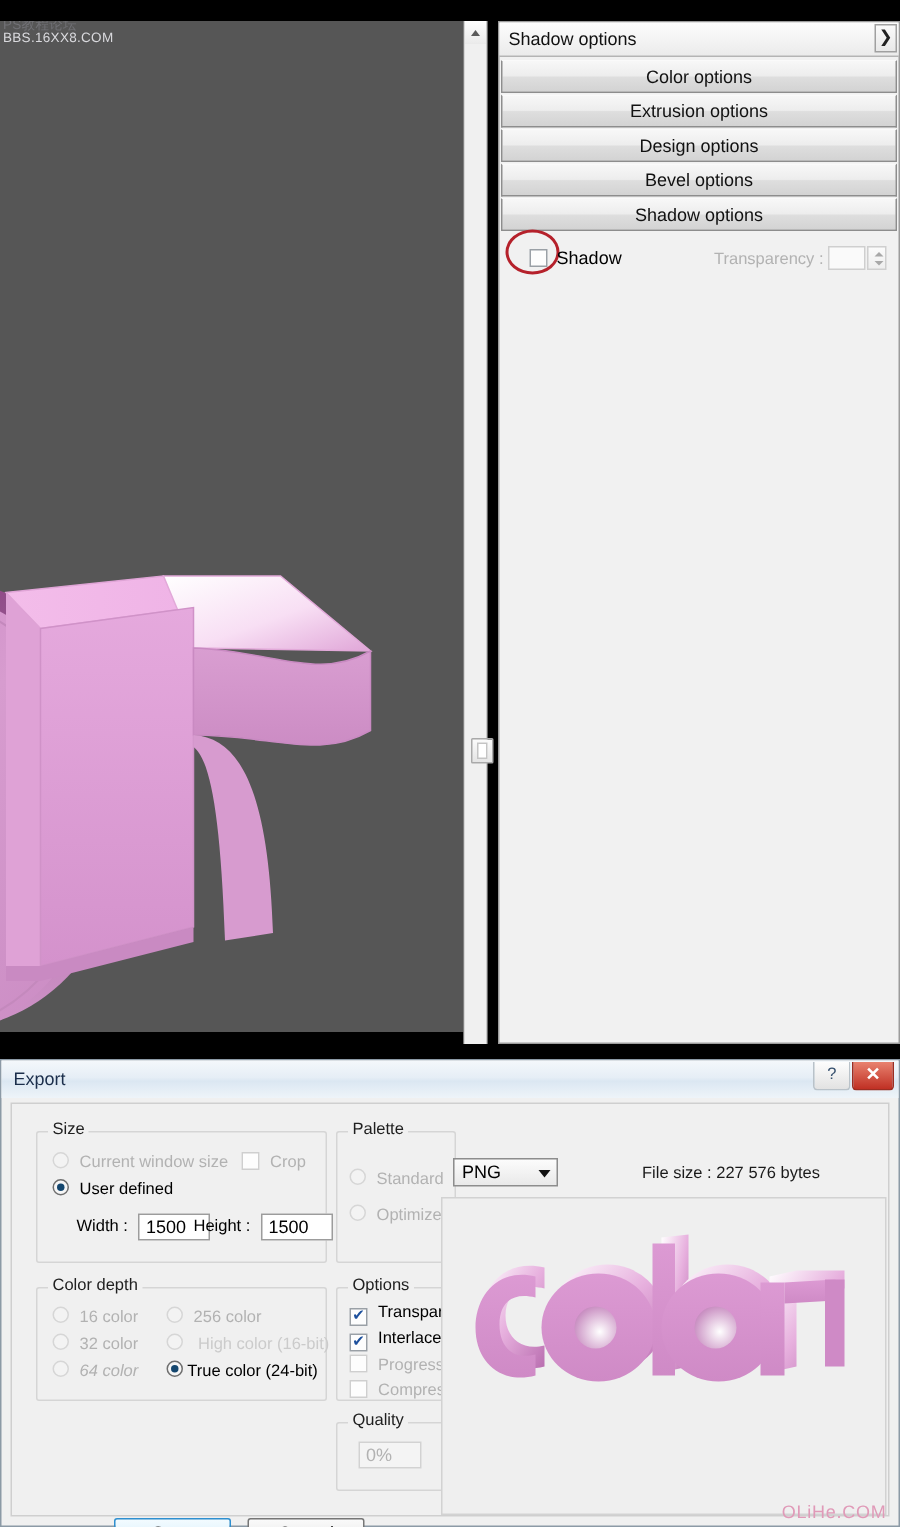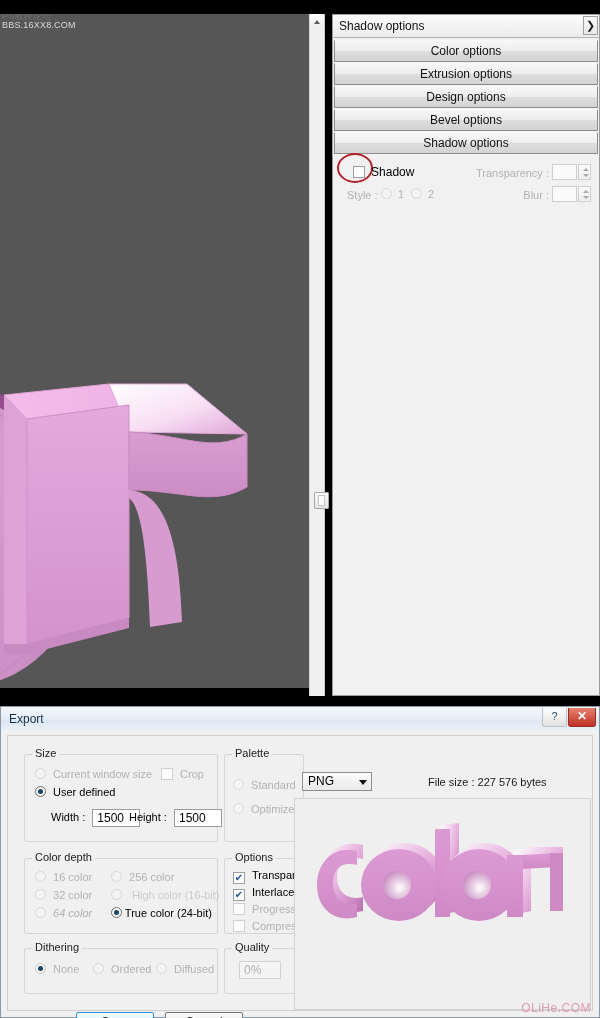--- a/index.html
+++ b/index.html
@@ -214,35 +214,20 @@
         <span style="position:absolute;left:12px;top:4px;">
           <span class="chk"></span>
           <span style="margin-left:3px;font-size:12px;">Shadow</span>
         </span>
         <span class="dis" style="position:absolute;right:42px;top:6px;font-size:11px;">Transparency :</span>
         <span class="spin" style="position:absolute;right:0px;top:3px;">
           <span class="fld"></span><span class="btns"></span>
         </span>
       </div>
 
-      <div id="shadow-row2">
-        <span class="dis" style="position:absolute;left:6px;top:6px;font-size:11px;">Style :</span>
-        <span style="position:absolute;left:40px;top:5px;">
-          <span class="radio dis"></span>
-          <span class="dis" style="margin-left:3px;font-size:11px;">1</span>
-        </span>
-        <span style="position:absolute;left:70px;top:5px;">
-          <span class="radio dis"></span>
-          <span class="dis" style="margin-left:3px;font-size:11px;">2</span>
-        </span>
-        <span class="dis" style="position:absolute;right:42px;top:6px;font-size:11px;">Blur :</span>
-        <span class="spin" style="position:absolute;right:0px;top:3px;">
-          <span class="fld"></span><span class="btns"></span>
-        </span>
-      </div>
     </div>
   </div>
 </div>
 
 <div id="strip"></div>
 
 <div id="export">
 
   <div id="export-title">
     <span class="t">Export</span>
@@ -297,35 +282,20 @@
       <div class="row" style="left:10px;top:48px;">
         <span class="radio dis"></span>
         <span class="dis" style="margin-left:4px;font-style:italic;">64 color</span>
       </div>
       <div class="row" style="left:86px;top:48px;">
         <span class="radio on"></span>
         <span style="margin-left:0;">True color (24-bit)</span>
       </div>
     </div>
 
-    <div class="grp" style="left:16px;top:212px;width:192px;height:44px;">
-      <span class="cap">Dithering</span>
-      <div class="row" style="left:10px;top:14px;">
-        <span class="radio on" style="border-color:#c9c9c9;"></span>
-        <span class="dis" style="margin-left:4px;">None</span>
-      </div>
-      <div class="row" style="left:68px;top:14px;">
-        <span class="radio dis"></span>
-        <span class="dis" style="margin-left:4px;">Ordered</span>
-      </div>
-      <div class="row" style="left:131px;top:14px;">
-        <span class="radio dis"></span>
-        <span class="dis" style="margin-left:4px;">Diffused</span>
-      </div>
-    </div>
 
     <div class="grp" style="left:216px;top:18px;width:78px;height:86px;">
       <span class="cap">Palette</span>
       <div class="row" style="left:8px;top:24px;">
         <span class="radio dis"></span>
         <span class="dis" style="margin-left:4px;margin-top:40px;">Standard</span>
       </div>
       <div class="row" style="left:8px;top:48px;">
         <span class="radio dis"></span>
         <span class="dis" style="margin-left:4px;">Optimized</span>

